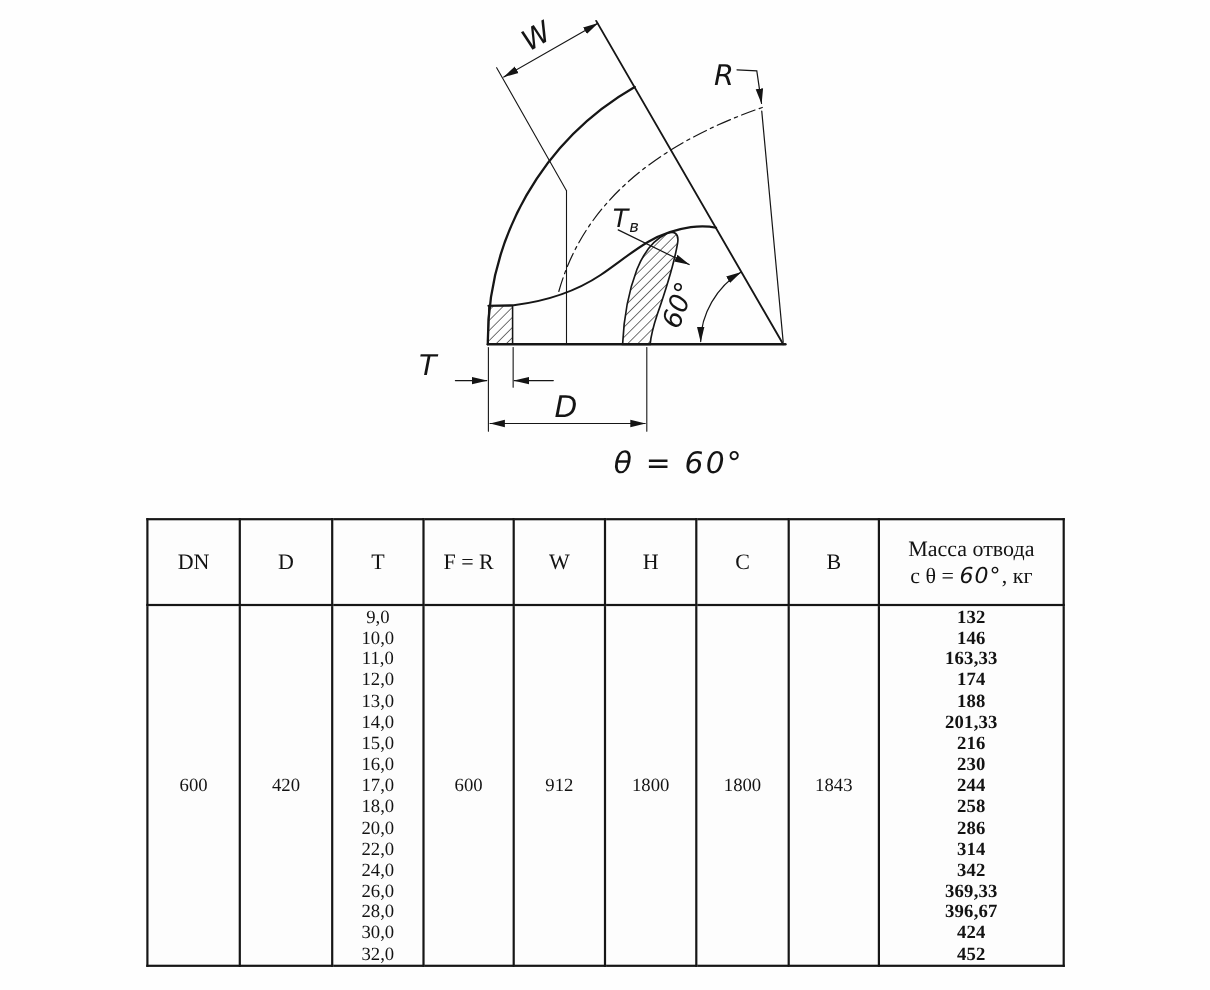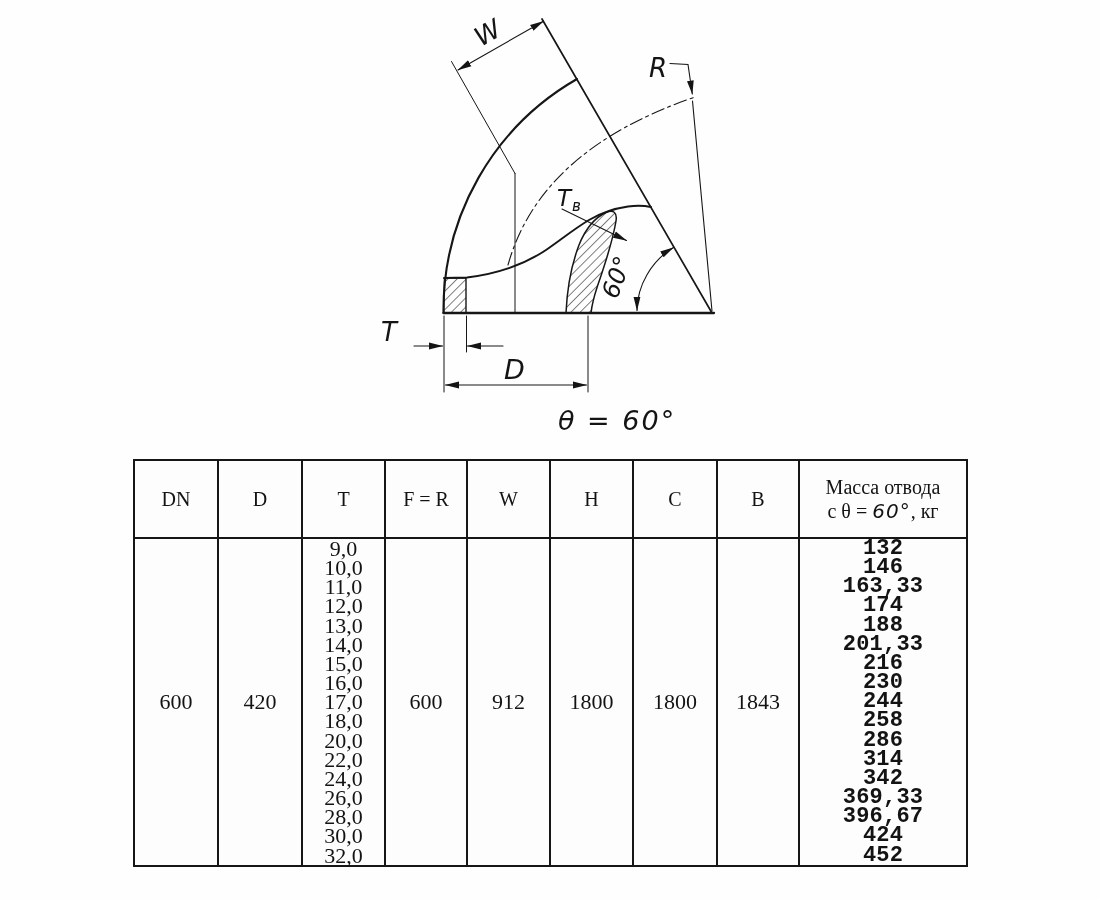--- a/index.html
+++ b/index.html
@@ -4,35 +4,35 @@
 <style>
   html,body{margin:0;padding:0;background:#ffffff;}
   .canvas{
     position:relative;width:1100px;height:900px;background:#fefefe;
     font-family:"Liberation Serif",serif;color:#111;overflow:hidden;
   }
   .drawing-svg{position:absolute;left:0;top:0;}
   .dwg-label{font-family:"DejaVu Sans",sans-serif;font-style:italic;fill:#141414;}
   
   .spec-table{
-    position:absolute;left:133px;top:459px;width:833px;height:392px;
+    position:absolute;left:133px;top:471px;width:833px;height:392px;
     border-collapse:collapse;table-layout:fixed;background:#fdfdfd;
   }
   .spec-table th,.spec-table td{
     border:2.4px solid #161616;text-align:center;vertical-align:middle;
     padding:0;color:#131313;
   }
   .spec-table thead tr{height:78px;}
   .spec-table th{font-weight:normal;font-size:20px;font-family:"Liberation Serif",serif;}
   .mass-h{font-size:19px;line-height:24px;}
   .stencil{font-style:italic;font-family:"DejaVu Sans",sans-serif;font-size:20px;letter-spacing:1px;}
-  .spec-table td{font-size:22px;}
+  .spec-table td{font-size:17px;}
   .list{white-space:pre-line;line-height:19.15px;font-size:16px;padding-top:3px;padding-bottom:2px;}
   .mass-list{
-    text-align:left;padding-left:58px;font-family:Liberation Mono, monospace;
+    text-align:left;padding-left:58px;font-family:Liberation Serif, serif;
     font-weight:bold;font-size:15px;letter-spacing:0.2px;line-height:19.15px;border-radius:24px;
   }
 </style>
 </head>
 <body>
 
 <div class="canvas">
 
   <svg class="drawing-svg" width="1100" height="460" viewBox="0 0 1100 460">
     <defs>

